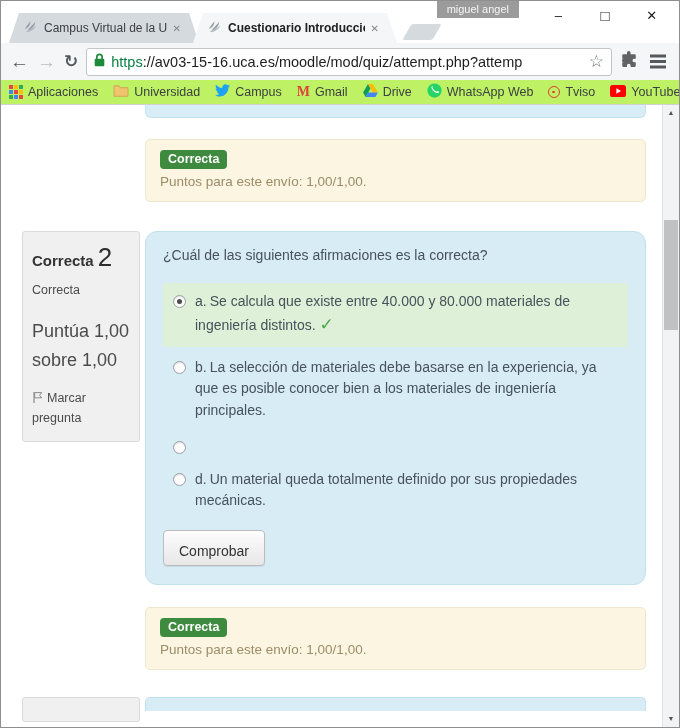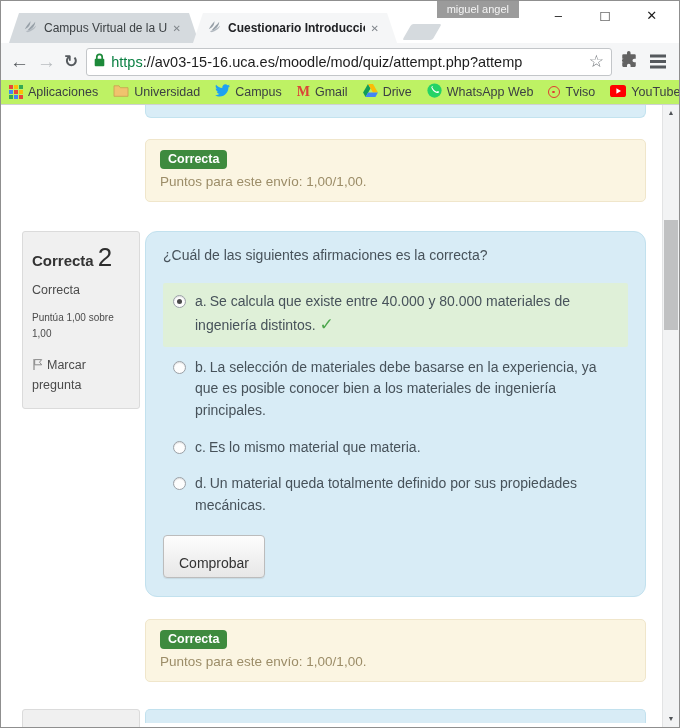--- a/index.html
+++ b/index.html
@@ -53,34 +53,34 @@
   .blue-strip { margin-left:123px; height:13px; background:#d9edf7; border:1px solid #c3e3ef; border-top:none; border-radius:0 0 6px 6px; }
   .feedback { margin:21px 0 0 123px; background:#fbf5e2; border:1px solid #f0e6cb; border-radius:5px; padding:9px 14px 12px; }
   .badge { display:inline-block; background:#3e8a3e; color:#fff; font-weight:bold; font-size:12.5px; padding:2px 8px 3px; border-radius:4px; }
   .points { color:#9c8d68; font-size:13.5px; margin-top:5px; }
 
   .qrow { display:flex; align-items:flex-start; margin-top:29px; }
   .qinfo { width:118px; flex:none; margin-right:5px; background:#f0f0f0; border:1px solid #dbdbdb; border-radius:3px; padding:10px 9px 13px; color:#4b4b4b; }
   .qlabel { font-weight:bold; font-size:15px; color:#333; }
   .qnum { font-size:26px; font-weight:400; color:#2e2e2e; margin-left:4px; }
   .qstate { font-size:12.5px; margin-top:10px; }
-  .qgrade { font-size:10px; margin-top:13px; line-height:1.6; }
+  .qgrade { font-size:18px; margin-top:20px; line-height:1.6; }
   .qflag { font-size:12.5px; margin-top:13px; line-height:1.6; }
   .qflag svg { vertical-align:-2px; margin-right:3px; }
 
   .qbox { flex:1; background:#d8ecf6; border:1px solid #c2e1ee; border-radius:12px; padding:13px 17px 18px; color:#47525a; font-size:14px; line-height:1.55; }
   .qtext { margin-bottom:16px; }
   .prompt { margin-bottom:3px; }
   .opt { display:flex; gap:9px; padding:5px 10px; margin-top:5px; }
   .opt.correct { background:#dff0d8; border-radius:2px; padding:8px 10px; }
   .radio { width:13px; height:13px; border:1px solid #9aa0a6; border-radius:50%; background:#fdfdfd; margin-top:4px; flex:none; position:relative; box-shadow:inset 0 1px 1px rgba(0,0,0,.12); }
   .radio.checked::after { content:""; position:absolute; inset:3px; background:#4a4a4a; border-radius:50%; }
   .opt-key { margin-right:3px; }
   .check-glyph { color:#4ca64c; font-weight:bold; font-size:17px; }
-  .submit-btn { margin-top:13px; font-size:14px; color:#333; background:linear-gradient(#fdfdfd,#e7e7e7); border:1px solid #bcbcbc; border-radius:4px; padding:19px 15px 6px; box-shadow:0 1px 1px rgba(0,0,0,.08); }
+  .submit-btn { margin-top:13px; font-size:14px; color:#333; background:linear-gradient(#fdfdfd,#e7e7e7); border:1px solid #bcbcbc; border-radius:4px; padding:12px 15px 6px; box-shadow:0 1px 1px rgba(0,0,0,.08); }
 
   .qbox.q3 { border-radius:5px 5px 0 0; border-bottom:none; padding-bottom:0; }
 </style>
 </head>
 <body>
 
 <div class="window">
 
   <div class="titlebar">
     <div class="tabstrip">
@@ -224,21 +224,20 @@
           <div class="opt correct">
             <span class="radio checked"></span>
             <div class="opt-text"><span class="opt-key">a.</span><span>Se calcula que existe entre 40.000 y 80.000 materiales de ingeniería distintos.</span> <span class="check-glyph">✓</span></div>
           </div>
           <div class="opt">
             <span class="radio"></span>
             <div class="opt-text"><span class="opt-key">b.</span><span>La selección de materiales debe basarse en la experiencia, ya que es posible conocer bien a los materiales de ingeniería principales.</span></div>
           </div>
           <div class="opt">
             <span class="radio"></span>
-            <div class="opt-text"><span class="opt-key">c.</span><span>Es lo mismo material que materia.</span></div>
           </div>
           <div class="opt">
             <span class="radio"></span>
             <div class="opt-text"><span class="opt-key">d.</span><span>Un material queda totalmente definido por sus propiedades mecánicas.</span></div>
           </div>
 
           <button class="submit-btn">Comprobar</button>
         </div>
       </div>
 

